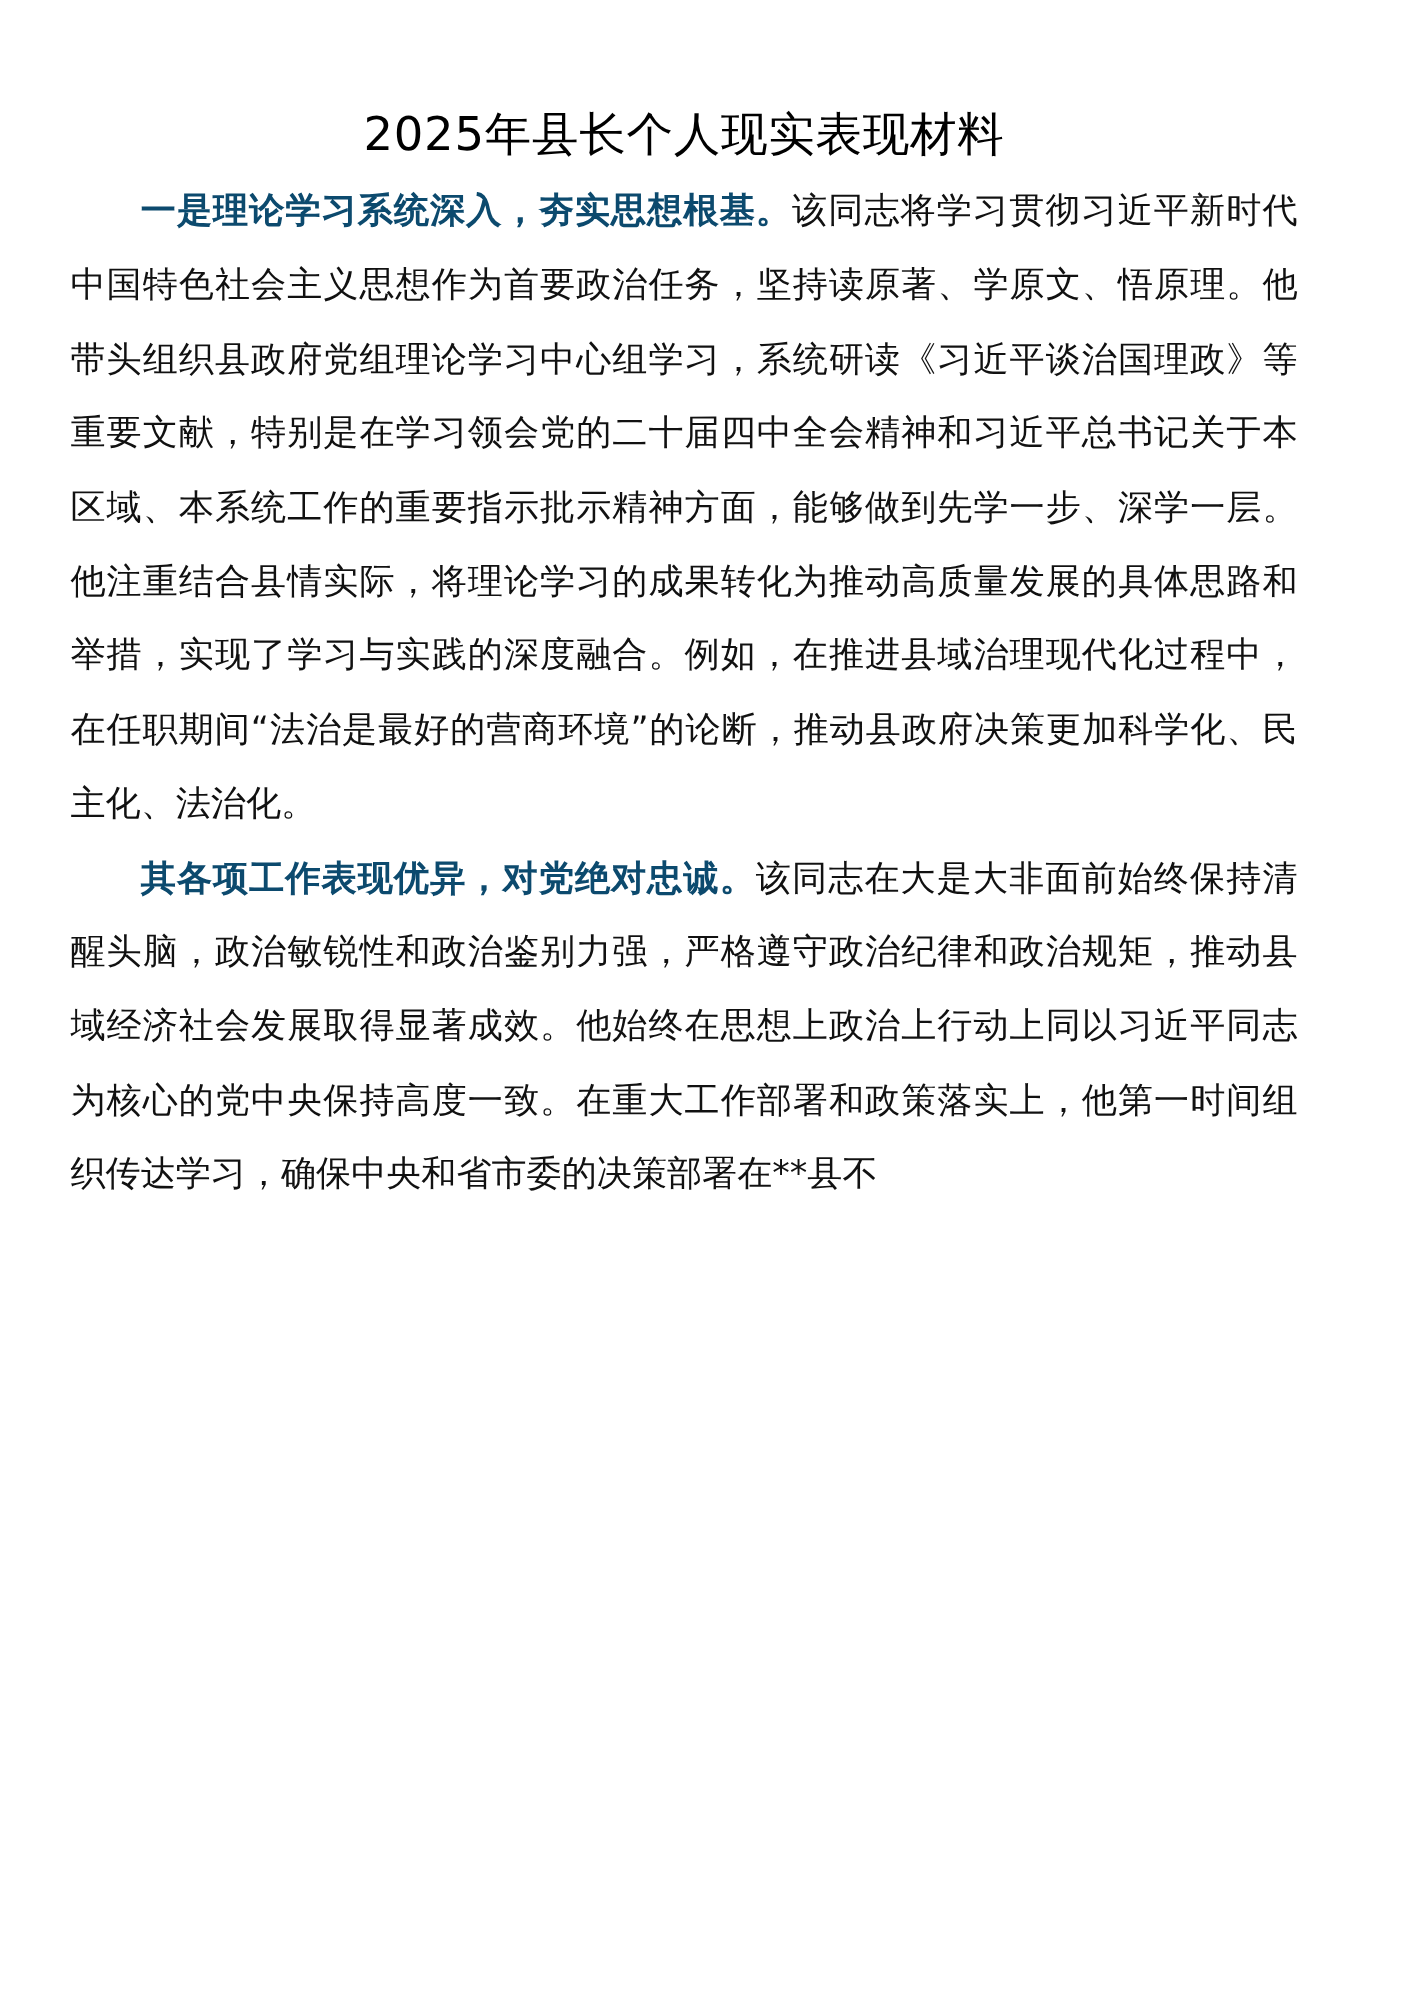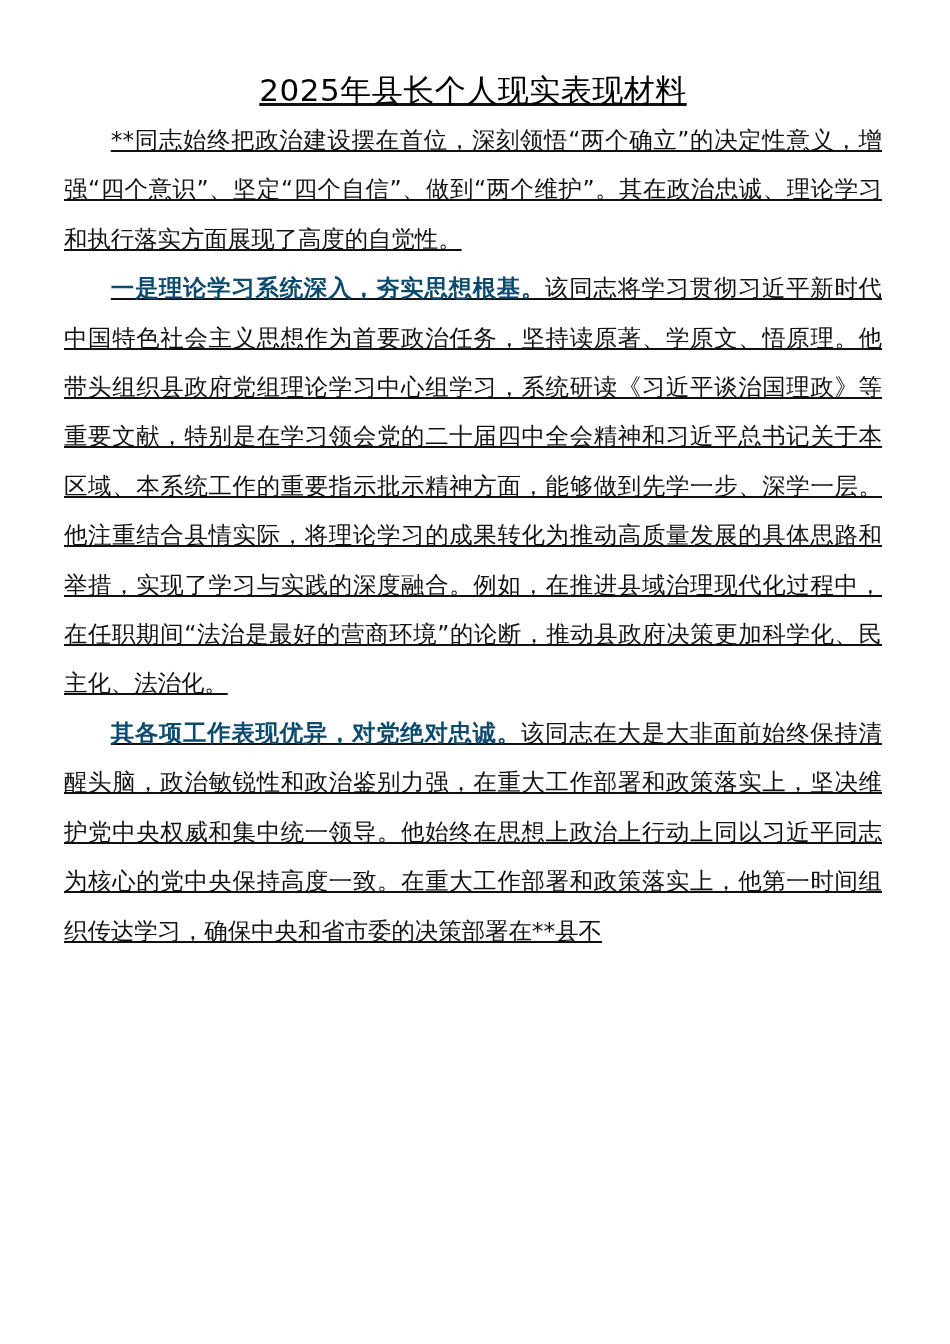--- a/index.html
+++ b/index.html
@@ -10,24 +10,23 @@
     body {
       width: 950px;
       height: 1344px;
       overflow: hidden;
       position: relative;
       font-family: "DejaVu Sans", "Liberation Sans", sans-serif;
       color: #111111;
     }
     .page {
       position: absolute;
-      left: 64px;
+      left: 47px;
       top: 66px;
       width: 818px;
-      text-decoration: underline;
     }
     .title {
       text-align: center;
       font-size: 31px;
       line-height: 48px;
       height: 48px;
       margin: 0 0 2px 0;
       font-weight: normal;
       letter-spacing: 0.5px;
       color: #000;
@@ -52,24 +51,21 @@
     }
   </style>
 </head>
 <body>
 
 <div class="page">
   <h1 class="title">2025年县长个人现实表现材料</h1>
 
 
 
-  <p class="para">
-    <span>**同志始终把政治建设摆在首位，深刻领悟“两个确立”的决定性意义，增强“四个意识”、坚定“四个自信”、做到“两个维护”。其在政治忠诚、理论学习和执行落实方面展现了高度的自觉性。</span>
-  </p>
 
   <p class="para">
     <span class="lead">一是理论学习系统深入，夯实思想根基。</span><span>该同志将学习贯彻习近平新时代中国特色社会主义思想作为首要政治任务，坚持读原著、学原文、悟原理。他带头组织县政府党组理论学习中心组学习，系统研读《习近平谈治国理政》等重要文献，特别是在学习领会党的二十届四中全会精神和习近平总书记关于本区域、本系统工作的重要指示批示精神方面，能够做到先学一步、深学一层。他注重结合县情实际，将理论学习的成果转化为推动高质量发展的具体思路和举措，实现了学习与实践的深度融合。例如，在推进县域治理现代化过程中，在任职期间“法治是最好的营商环境”的论断，推动县政府决策更加科学化、民主化、法治化。</span>
   </p>
 
   <p class="para">
-    <span class="lead">其各项工作表现优异，对党绝对忠诚。</span><span>该同志在大是大非面前始终保持清醒头脑，政治敏锐性和政治鉴别力强，在重大工作部署和政策落实上，坚决维护党中央权威和集中统一领导。他始终在思想上政治上行动上同以习近平同志为核心的党中央保持高度一致。在重大工作部署和政策落实上，他第一时间组织传达学习，确保中央和省市委的决策部署在**县不</span>
+    <span class="lead">其各项工作表现优异，对党绝对忠诚。</span><span>该同志在大是大非面前始终保持清醒头脑，政治敏锐性和政治鉴别力强，严格遵守政治纪律和政治规矩，推动县域经济社会发展取得显著成效。他始终在思想上政治上行动上同以习近平同志为核心的党中央保持高度一致。在重大工作部署和政策落实上，他第一时间组织传达学习，确保中央和省市委的决策部署在**县不</span>
   </p>
 </div>
 
 </body></html>

